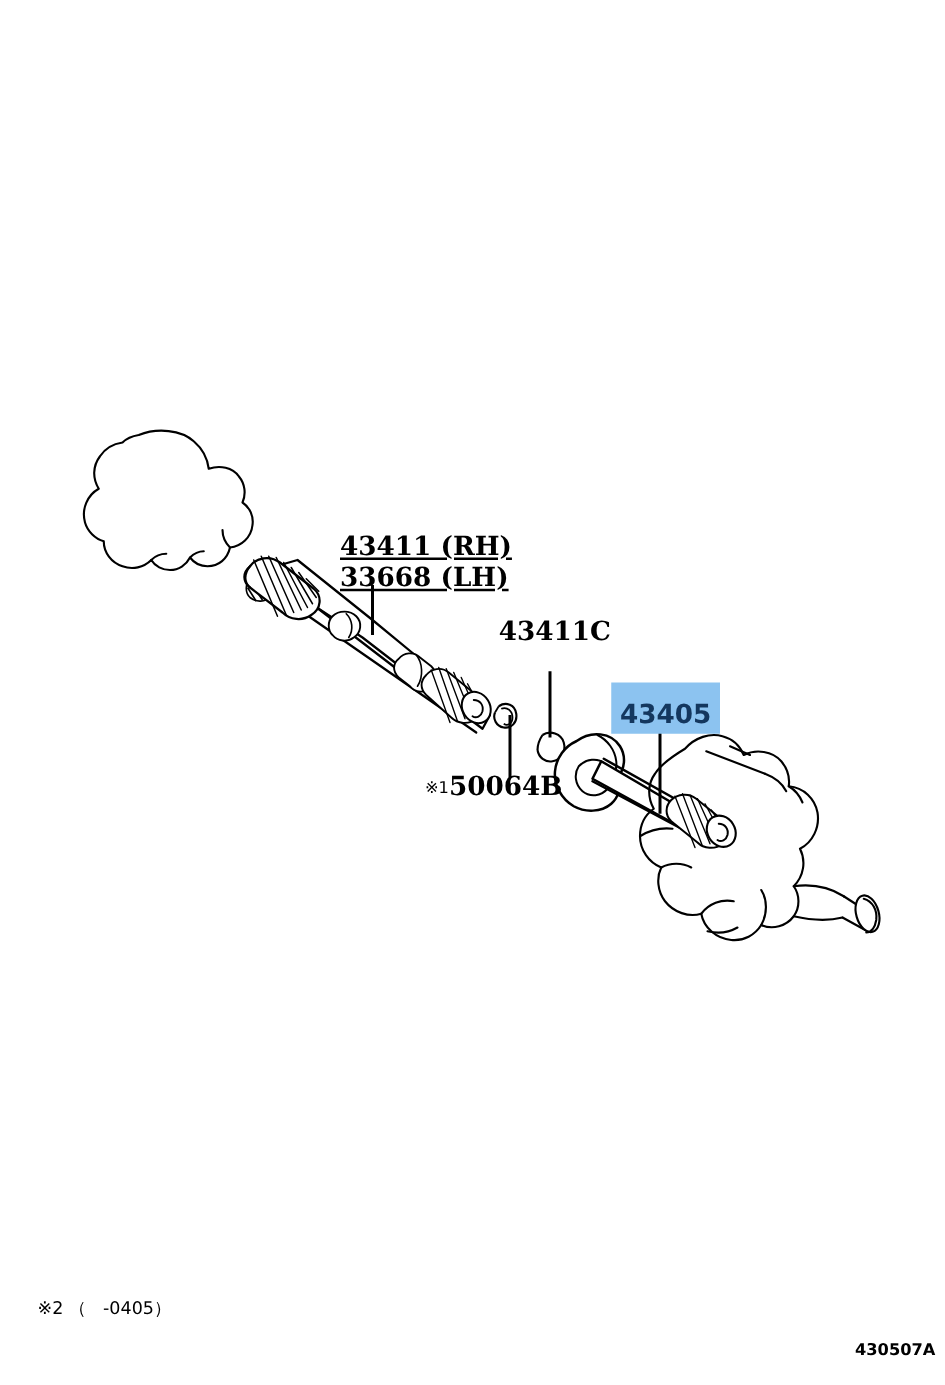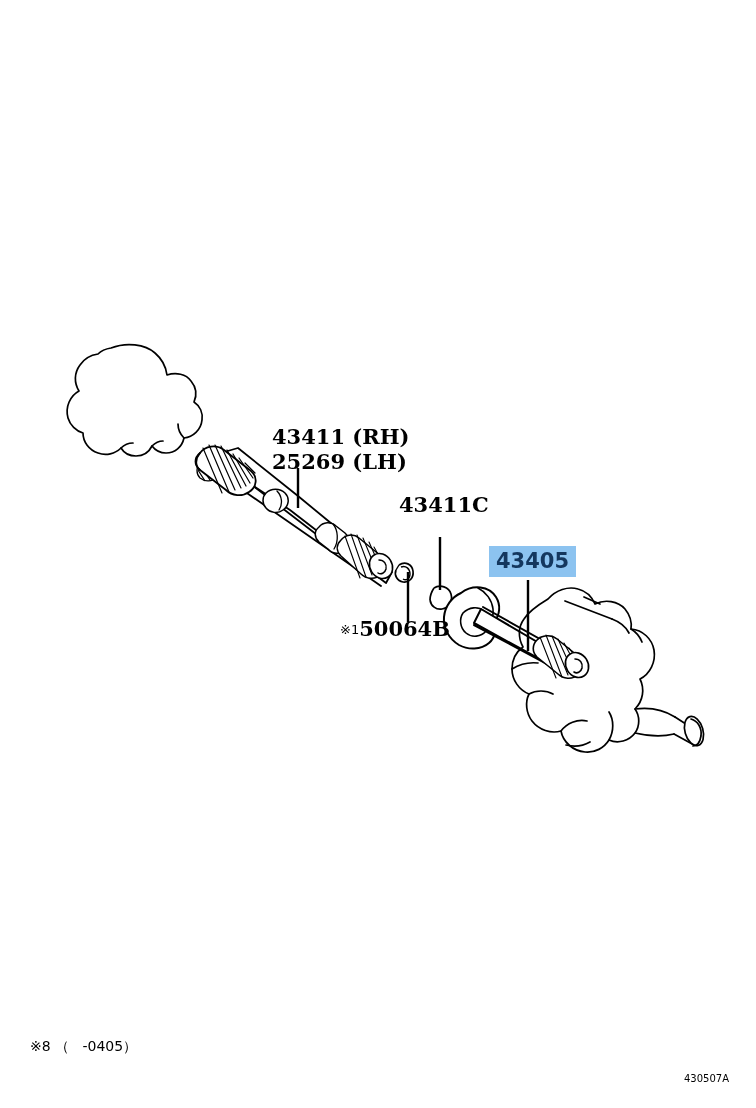--- a/index.html
+++ b/index.html
@@ -30,25 +30,26 @@
     font-family: "DejaVu Serif", "Liberation Serif", serif;
     font-weight: bold;
     font-size: 21px;
     letter-spacing: 0px;
     color: #000000;
     white-space: pre;
     line-height: 24px;
   }
   .part-label.two-line {
     line-height: 25px;
+    text-decoration: underline;
   }
   .label-43405 {
     background: #8cc3f0;
     color: #14375e;
-    padding: 3px 7px 4px 7px;
+    padding: 13px 7px 4px 7px;
     font-family: "DejaVu Sans", "Liberation Sans", sans-serif;
     font-weight: bold;
     font-size: 21px;
   }
   .note-mark {
     font-size: 13px;
     font-family: "DejaVu Sans", "Liberation Sans", sans-serif;
     font-weight: normal;
     vertical-align: 2px;
   }
@@ -59,22 +60,22 @@
     font-family: "DejaVu Sans", "Liberation Sans", sans-serif;
     font-size: 14px;
     color: #000000;
     white-space: pre;
   }
   .drawing-code {
     position: absolute;
     left: 684px;
     top: 1073px;
     font-family: "DejaVu Sans", "Liberation Sans", sans-serif;
-    font-size: 10px;
-    font-weight: normal;
+    font-size: 13px;
+    font-weight: bold;
     color: #000000;
     white-space: pre;
   }
 </style>
 </head>
 <body>
 
 <div id="page">
 
   <svg id="diagram-svg" viewBox="0 0 756 1108">
@@ -227,25 +228,25 @@
 
     <g stroke="#000000" stroke-width="2.4" stroke-linecap="butt" fill="none">
       <line x1="298" y1="468" x2="298" y2="508"></line>
       <line x1="440" y1="537" x2="440" y2="590"></line>
       <line x1="408" y1="572" x2="408" y2="622"></line>
       <line x1="528" y1="580" x2="528" y2="651"></line>
     </g>
 
   </svg>
 
-  <div class="part-label two-line" style="left:272px; top:424px;"><span>43411 (RH)</span><br><span>25269 (LH)</span></div>
+  <div class="part-label two-line" style="left:272px; top:424px;"><span>43411 (RH)</span><br><span>33668 (LH)</span></div>
 
   <div class="part-label" style="left:399px; top:493px;">43411C</div>
 
   <div class="part-label" style="left:340px; top:617px;"><span class="note-mark">※1</span><span>50064B</span></div>
 
   <div class="part-label label-43405" style="left:489px; top:546px;">43405</div>
 
-  <div class="footnote">※8 （   -0405）</div>
+  <div class="footnote">※2 （   -0405）</div>
 
   <div class="drawing-code">430507A</div>
 
 </div>
 
 </body></html>

